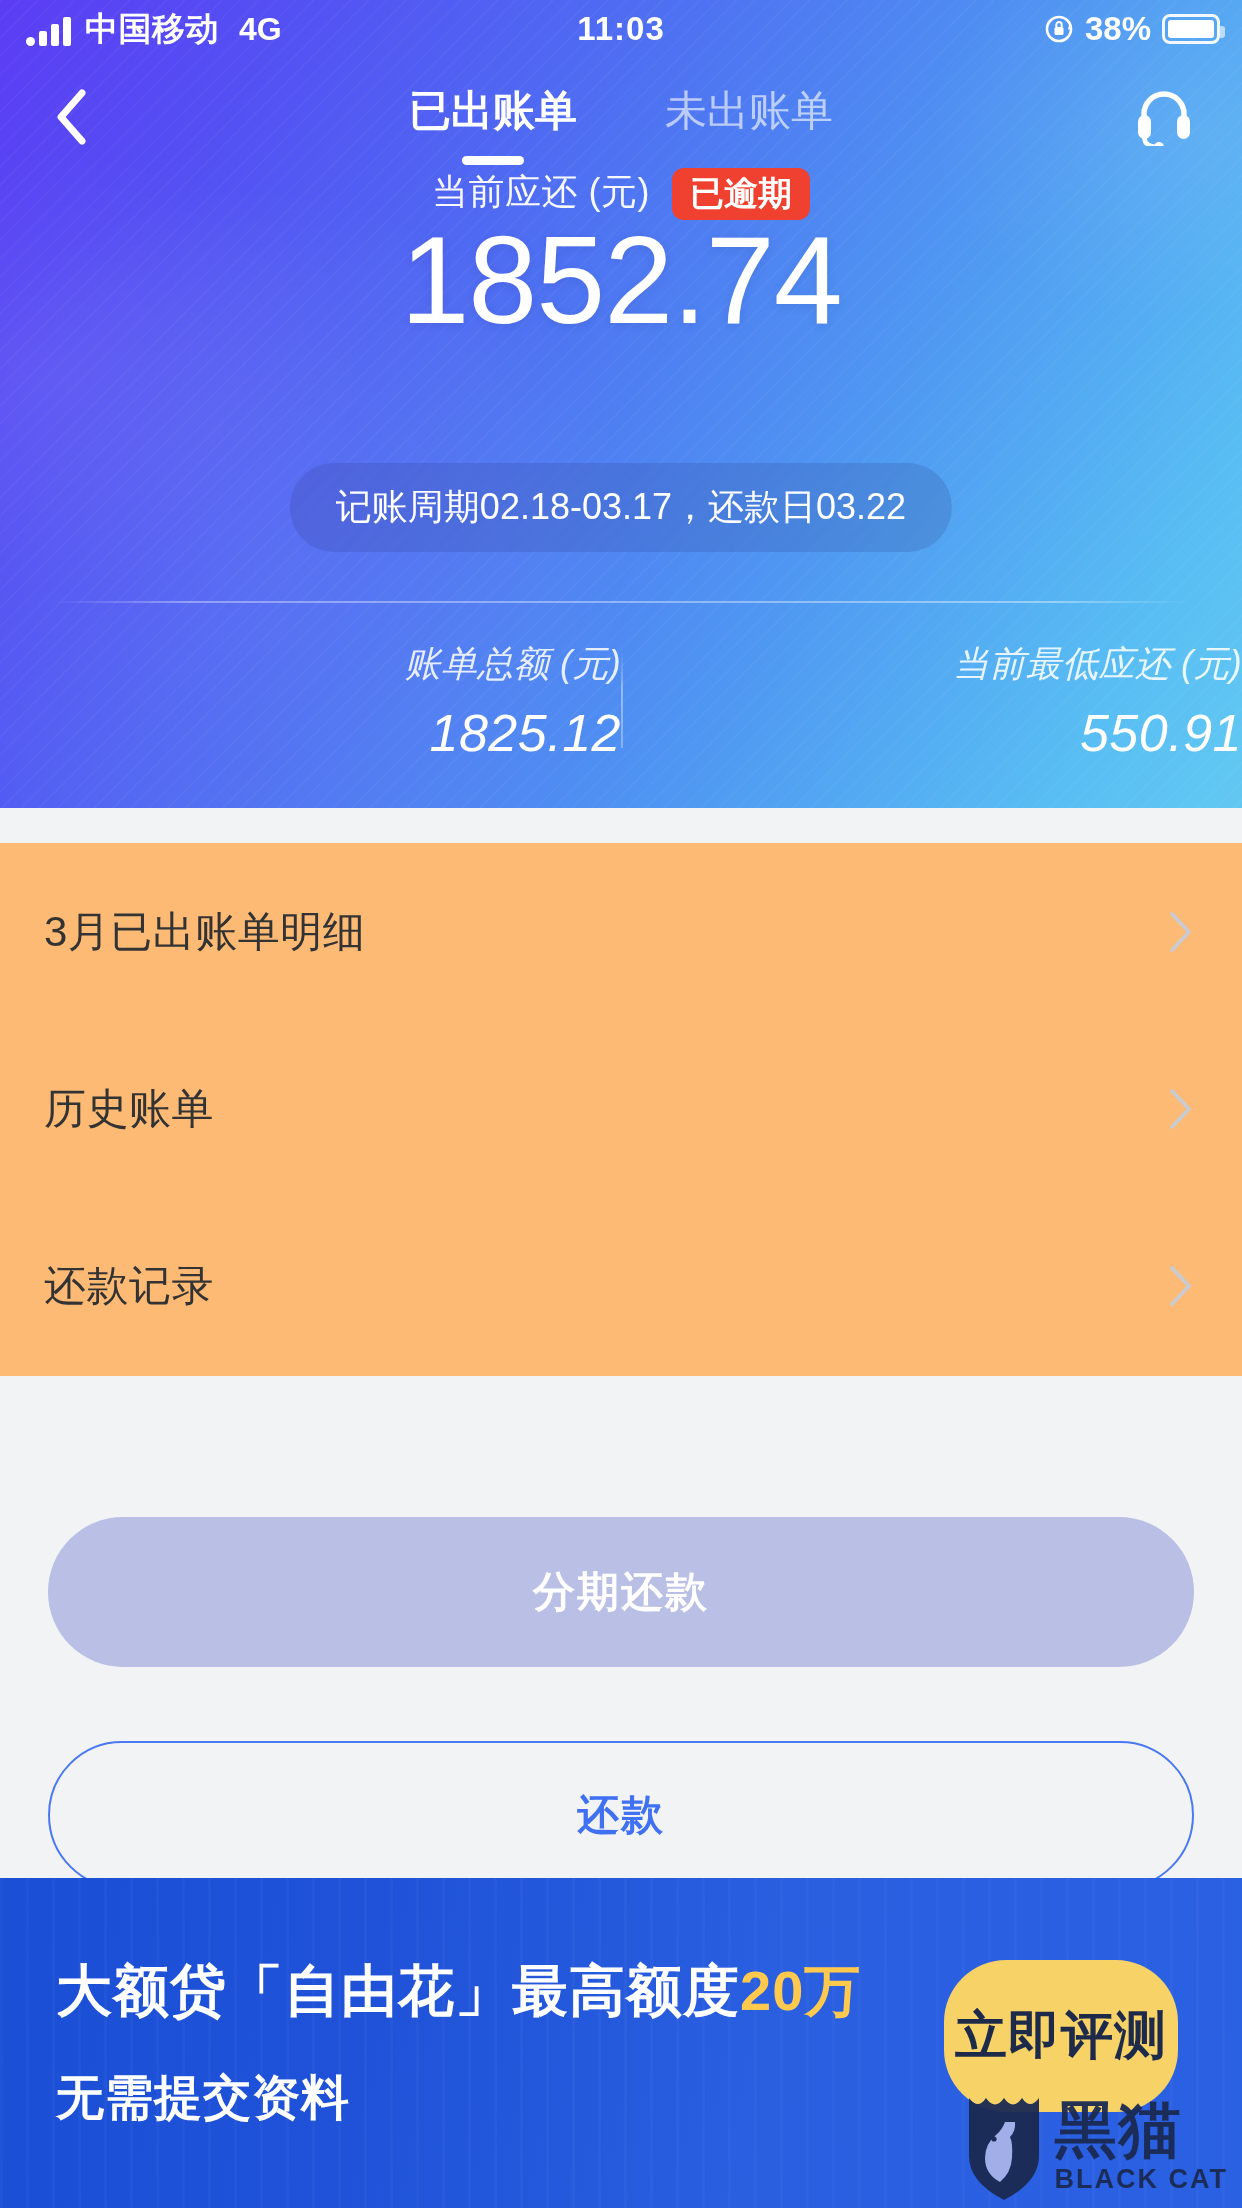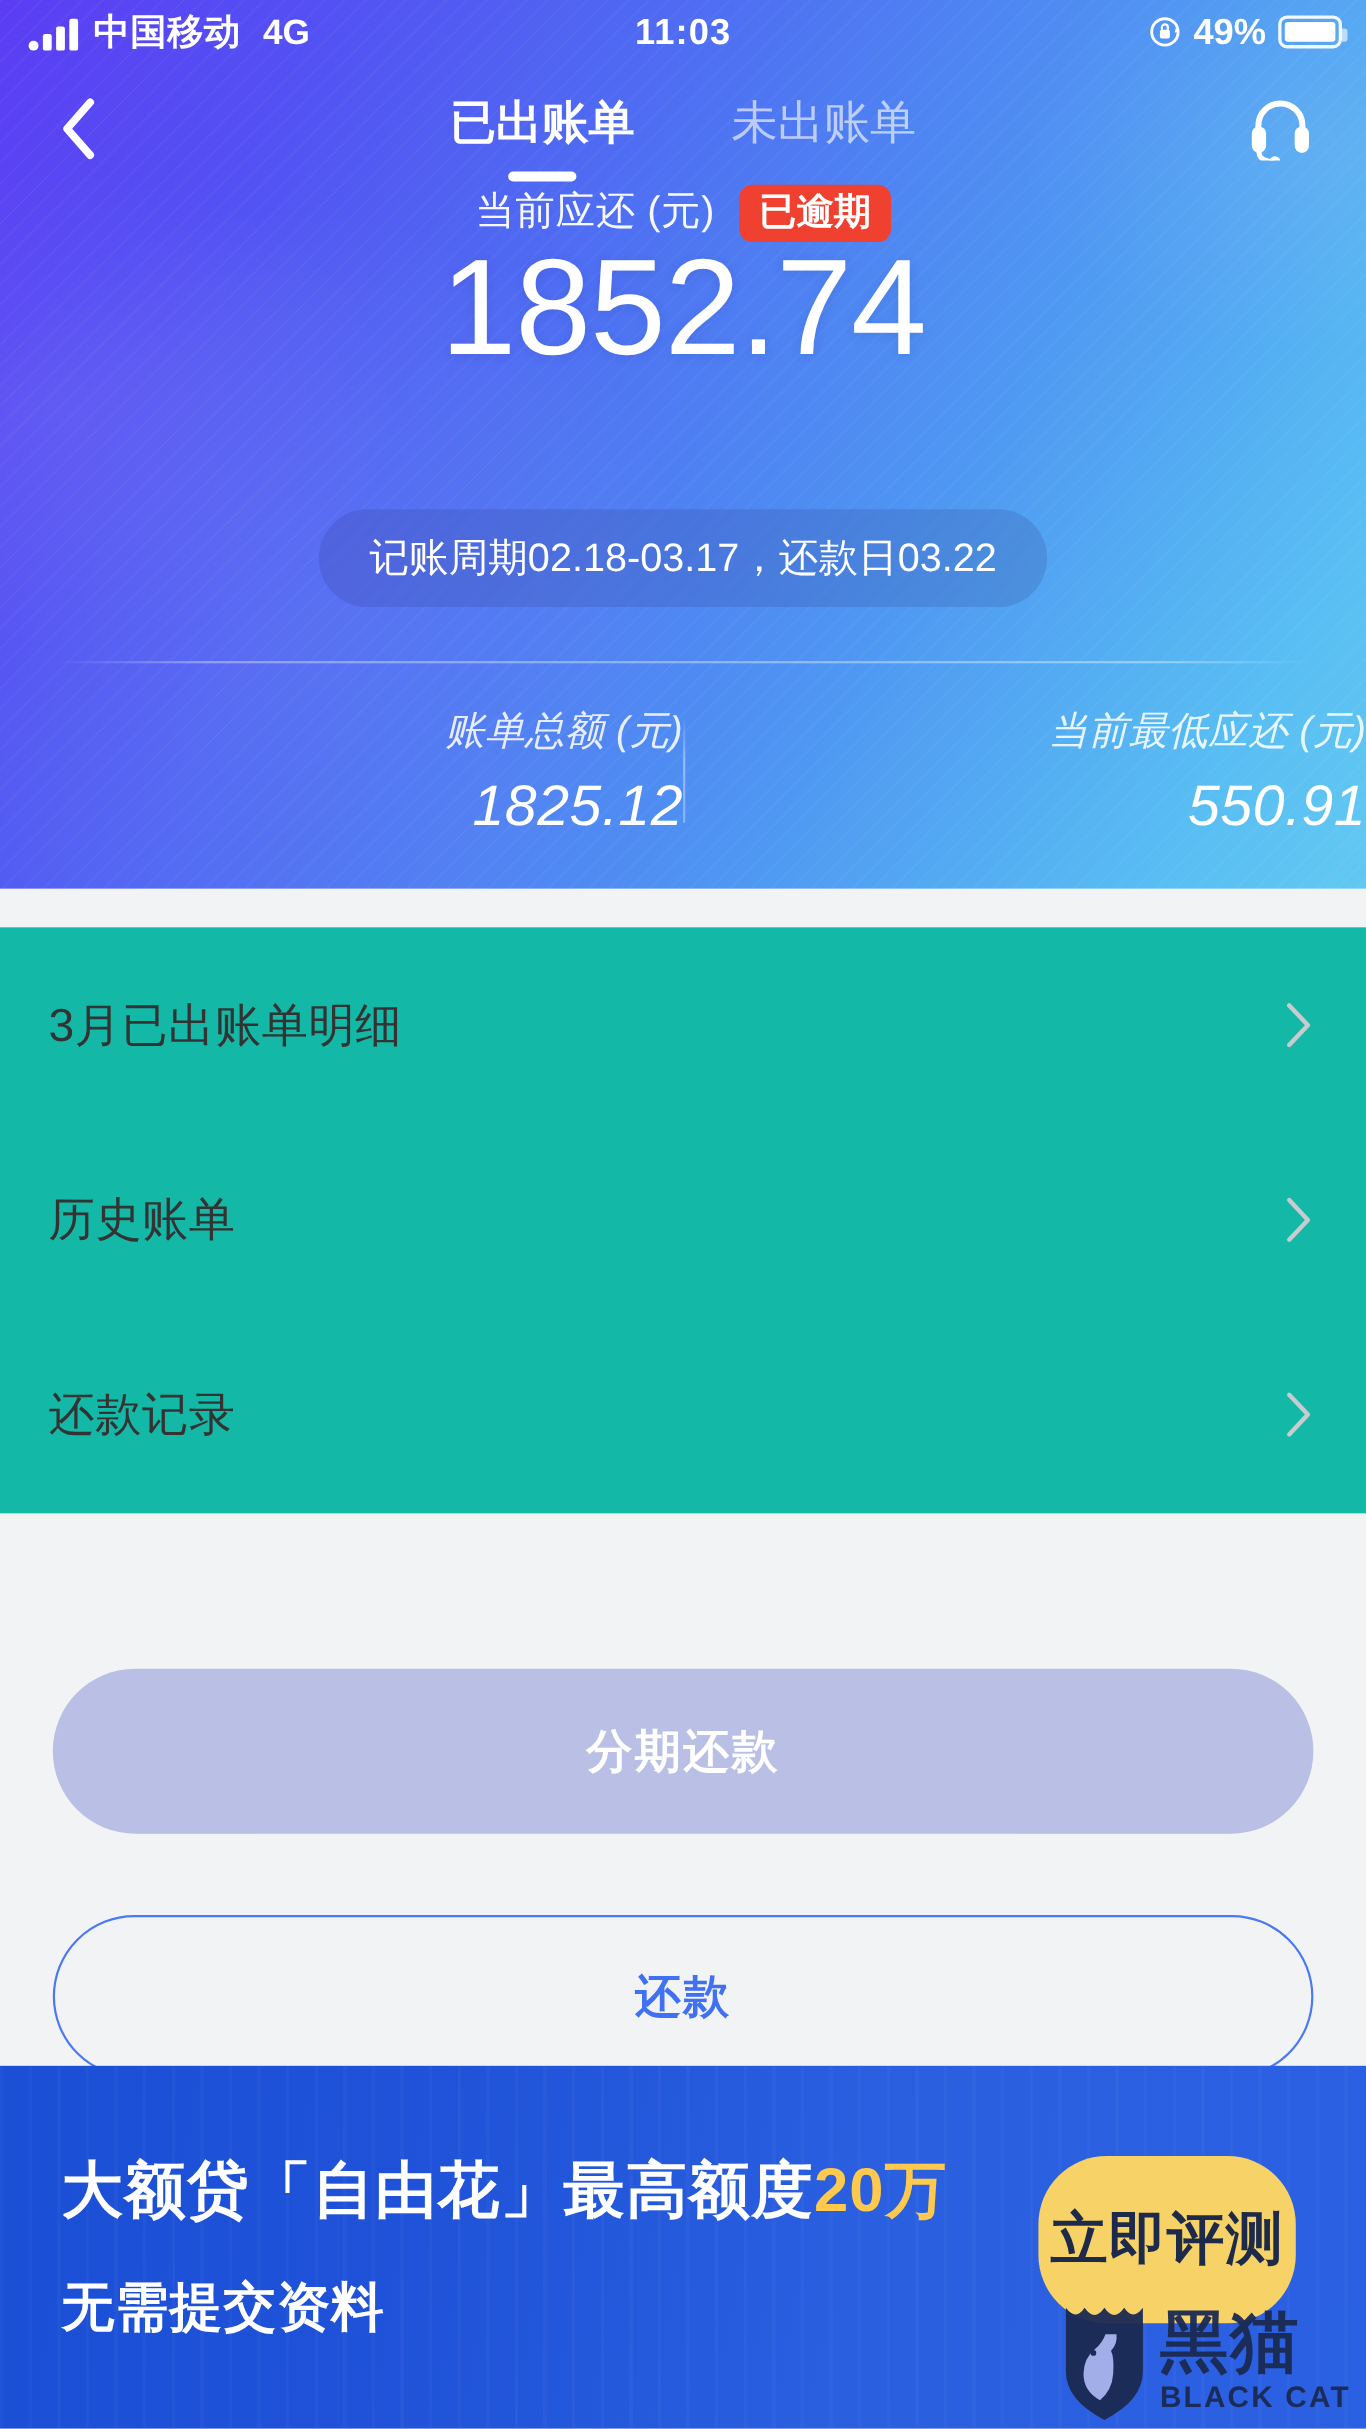--- a/index.html
+++ b/index.html
@@ -122,21 +122,21 @@
   .stat .s-value{ color:#fff; font-size:52px; font-weight:400; margin-top:14px; letter-spacing:0.5px;}
   .stat-sep{
     position:absolute; left:50%; top:652px; width:2px; height:96px;
     background:linear-gradient(180deg, rgba(255,255,255,0) 0%, rgba(255,255,255,0.40) 40%, rgba(255,255,255,0.30) 100%);
   }
 
   
   .gap-band{ position:absolute; left:0; top:808px; width:1242px; height:35px; background:#f2f3f5; }
 
   
-  .list{ position:absolute; left:0; top:843px; width:1242px; height:533px; background:#14b8a6; }
+  .list{ position:absolute; left:0; top:843px; width:1242px; height:533px; background:#fdba74; }
   .list-row{
     position:relative; height:177px; display:flex; align-items:center;
     padding:0 48px 0 44px; cursor:pointer;
   }
   .list-row .rl{ font-size:42px; color:#333333; letter-spacing:0.5px; }
   .chev{
     position:absolute; right:48px; top:50%; transform:translateY(-50%);
     width:26px; height:44px;
   }
 
@@ -213,21 +213,21 @@
       <div class="sb-time">11:03</div>
       <div class="sb-right">
         <span class="rot-lock">
           <svg width="30" height="30" viewBox="0 0 30 30">
             <circle cx="15" cy="15" r="12" fill="none" stroke="#fff" stroke-width="2.6"></circle>
             <rect x="10.5" y="13" width="9" height="8" rx="1.6" fill="#fff"></rect>
             <path d="M12.3 13 v-2.2 a2.7 2.7 0 0 1 5.4 0 V13" fill="none" stroke="#fff" stroke-width="2"></path>
             <path d="M25 11 l3 4 l-4 0.6 z" fill="#fff"></path>
           </svg>
         </span>
-        <span class="pct">49%</span>
+        <span class="pct">38%</span>
         <span class="battery">
             <span></span>
           </span>
       </div>
     </div>
 
     <div class="navbar">
       <div class="back-btn">
         <svg width="36" height="60" viewBox="0 0 36 60">
           <path d="M29 6 L8 30 L29 54" fill="none" stroke="#ffffff" stroke-width="7" stroke-linecap="round" stroke-linejoin="round"></path>

